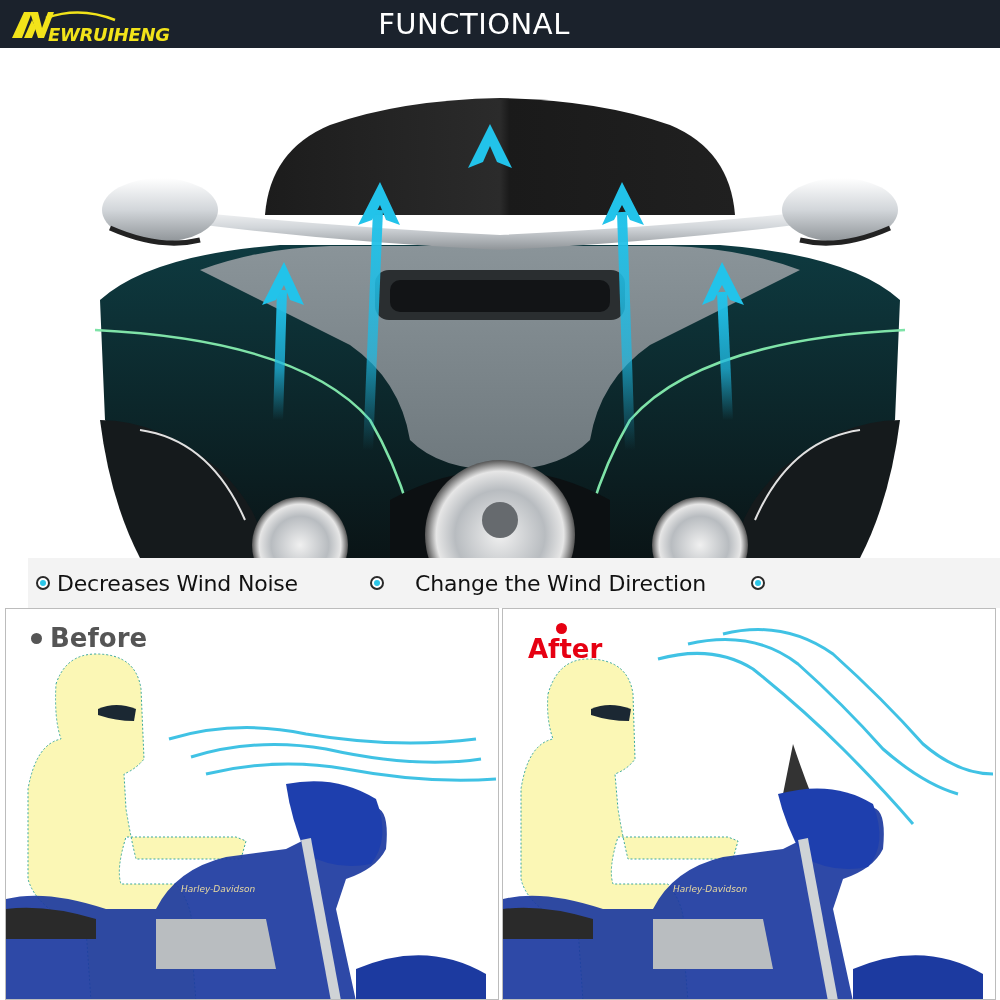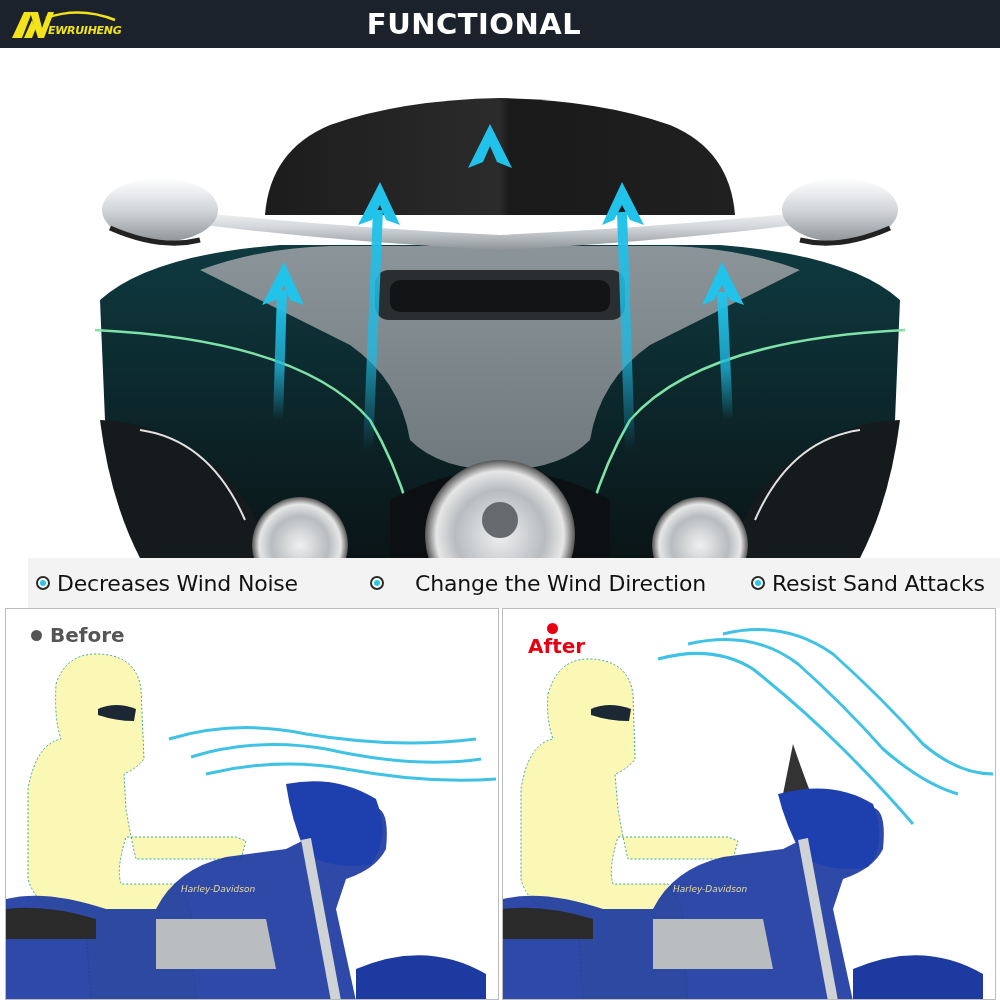--- a/index.html
+++ b/index.html
@@ -2,38 +2,38 @@
 <html><head>
   <meta charset="utf-8">
   <style>
     * { box-sizing: border-box; margin: 0; padding: 0; }
     html, body { width: 1000px; height: 1000px; background: #ffffff; overflow: hidden; }
     body { font-family: "Liberation Sans", sans-serif; position: relative; }
 
     
     .header { position: absolute; left: 0; top: 0; width: 1000px; height: 48px; background: #1b222c; }
     .logo { position: absolute; left: 10px; top: 8px; width: 130px; height: 34px; }
-    .logo-text { position: absolute; left: 38px; top: 16px; font-family: "DejaVu Sans", sans-serif; font-weight: bold; font-style: italic; font-size: 11px; color: #f2e31a; letter-spacing: -0.3px; }
-    .header-title { position: absolute; left: 0; top: 0; width: 948px; height: 48px; line-height: 48px; text-align: center; color: #ffffff; font-family: "DejaVu Sans", sans-serif; font-weight: bold; font-size: 29px; letter-spacing: 0.5px; }
+    .logo-text { position: absolute; left: 38px; top: 16px; font-family: "DejaVu Sans", sans-serif; font-weight: bold; font-style: italic; font-size: 18px; color: #f2e31a; letter-spacing: -0.3px; }
+    .header-title { position: absolute; left: 0; top: 0; width: 948px; height: 48px; line-height: 48px; text-align: center; color: #ffffff; font-family: "DejaVu Sans", sans-serif; font-weight: normal; font-size: 29px; letter-spacing: 0.5px; }
 
     
     .hero { position: absolute; left: 0; top: 48px; width: 1000px; height: 510px; background: #ffffff; overflow: hidden; }
 
     
     .features { position: absolute; left: 0; top: 558px; width: 1000px; height: 50px; background: #f3f3f3; display: flex; align-items: center; margin-left: 28px; }
     .feature { position: absolute; top: 10px; display: flex; align-items: center; height: 30px; }
     .feature-dot { width: 14px; height: 14px; border-radius: 50%; border: 2px solid #2a2a2a; background: #ffffff; display: flex; align-items: center; justify-content: center; margin-right: 7px; }
     .feature-dot::after { content: ""; width: 6px; height: 6px; border-radius: 50%; background: #2cc6e8; }
     .feature-label { font-family: "DejaVu Sans", sans-serif; font-size: 22px; color: #111111; font-weight: 500; letter-spacing: -0.2px; white-space: nowrap; }
 
     
     .panel { position: absolute; top: 608px; width: 494px; height: 392px; background: #ffffff; border: 1px solid #bcbcbc; overflow: hidden; }
     .panel.before { left: 5px; }
     .panel.after { left: 502px; }
-    .panel-label { position: absolute; left: 25px; top: 14px; display: flex; align-items: center; font-family: "DejaVu Sans", sans-serif; font-weight: bold; font-size: 20px; }
+    .panel-label { position: absolute; left: 25px; top: 14px; display: flex; align-items: center; font-family: "DejaVu Sans", sans-serif; font-weight: bold; font-size: 26px; }
     .panel-label .dot { width: 11px; height: 11px; border-radius: 50%; margin-right: 8px; }
     .before .panel-label { color: #555555; }
     .before .panel-label .dot { background: #555555; }
     .after .panel-label { color: #e60012; flex-direction: column; }
     .after .panel-label .dot { background: #e60012; }
     .panel svg { position: absolute; left: 0; top: 0; }
   </style>
 </head>
 <body>
 
@@ -134,21 +134,20 @@
   <div class="feature" style="left:8px;">
     <span class="feature-dot"></span>
     <span class="feature-label">Decreases Wind Noise</span>
   </div>
   <div class="feature" style="left:342px;gap:24px;">
     <span class="feature-dot"></span>
     <span class="feature-label">Change the Wind Direction</span>
   </div>
   <div class="feature" style="left:723px;">
     <span class="feature-dot"></span>
-    <span class="feature-label">Resist Sand Attacks</span>
   </div>
 </div>
 
 <div class="panel before">
   <svg width="494" height="392" viewBox="0 0 494 392">
 
     <path d="M50 75 Q60 45 90 45 Q130 45 135 80 L138 150 Q130 160 118 165 L120 200 Q125 230 130 250 L235 250 L240 232 L230 228 L120 228 Q110 260 115 275 L170 275 Q190 300 185 330 L190 392 L85 392 L80 320 Q30 300 22 270 L22 180 Q30 135 55 130 Q48 110 50 75 Z" fill="#fbf7b5" stroke="#3aa89c" stroke-width="1" stroke-dasharray="2,2"></path>
     <path d="M92 100 Q110 92 130 100 L128 112 Q110 112 92 106 Z" fill="#1b2833"></path>
 
     <path d="M0 290 Q40 280 100 300 L150 300 Q170 260 220 248 L280 240 L300 230 L360 200 Q385 190 380 240 Q370 260 340 270 L330 300 L350 392 L0 392 Z" fill="#1c3aa0" opacity="0.92"></path>

